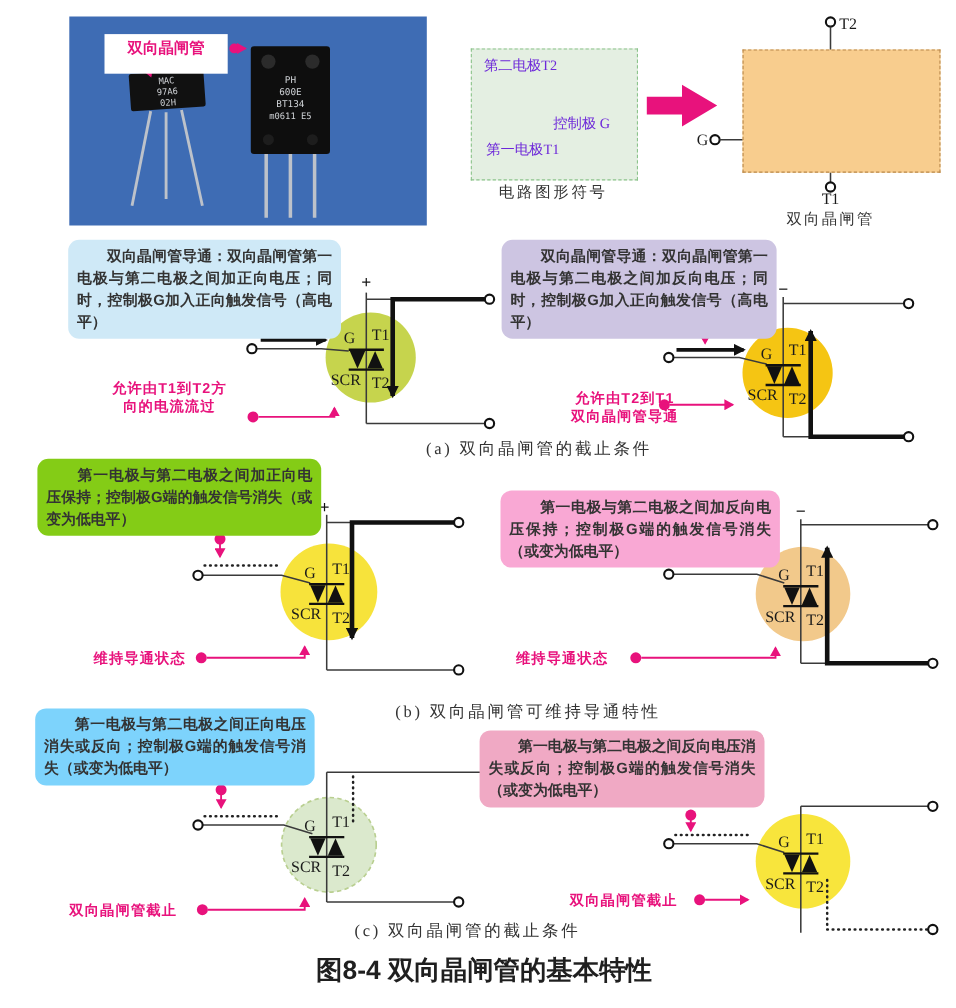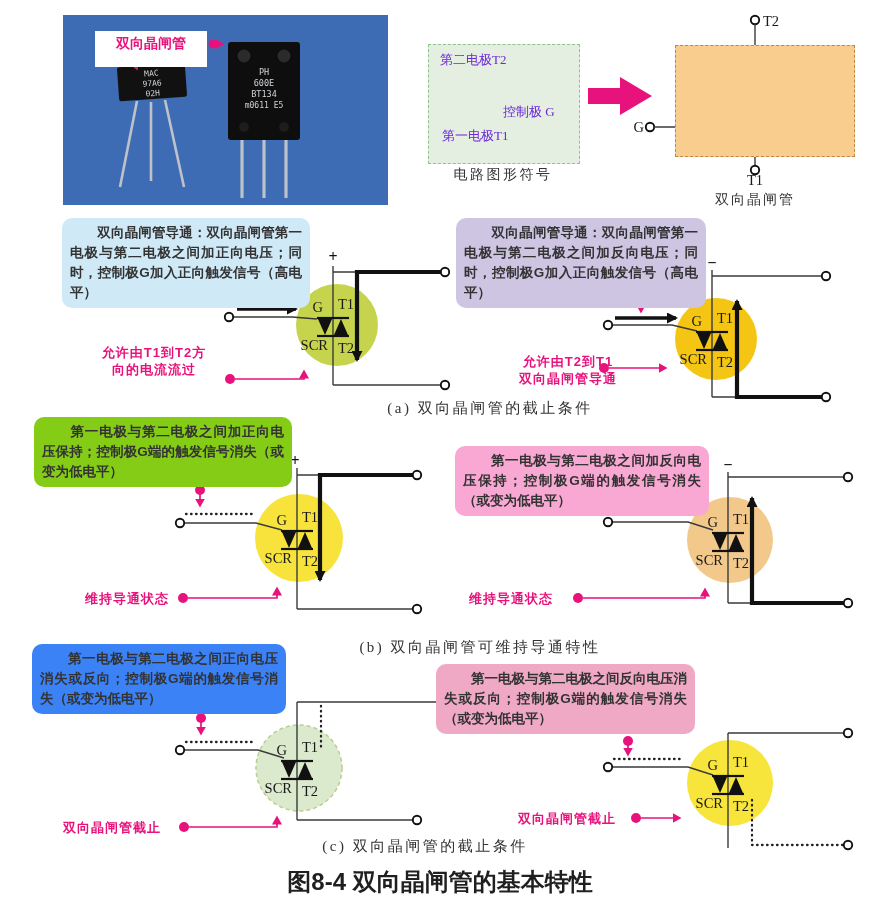--- a/index.html
+++ b/index.html
@@ -88,21 +88,21 @@
   <div class="cjk" style="left:442px;top:127px;">第一电极T1</div>
   <div class="caption" style="left:428px;top:166px;width:150px;font-size:14px;">电路图形符号</div>
 
   <div class="abs boxed equivbox" style="left: 675px; top: 45px; width: 178px; height: 110px; background: rgb(248, 205, 142);"></div>
   <div class="caption" style="left:700px;top:191px;width:110px;font-size:14px;letter-spacing:2px;">双向晶闸管</div>
 
   <div class="callout" style="left: 62px; top: 218px; width: 232px; background: rgb(207, 233, 247);">　　双向晶闸管导通：双向晶闸管第一电极与第二电极之间加正向电压；同时，控制极G加入正向触发信号（高电平）</div>
   <div class="callout" style="left: 456px; top: 218px; width: 234px; background: rgb(205, 197, 226);">　　双向晶闸管导通：双向晶闸管第一电极与第二电极之间加反向电压；同时，控制极G加入正向触发信号（高电平）</div>
   <div class="callout" style="left: 34px; top: 417px; width: 242px; background: #84cc16;">　　第一电极与第二电极之间加正向电压保持；控制极G端的触发信号消失（或变为低电平）</div>
   <div class="callout" style="left: 455px; top: 417px; width: 238px; background: #f9a8d4; margin-top: 29px;">　　第一电极与第二电极之间加反向电压保持；控制极G端的触发信号消失（或变为低电平）</div>
-  <div class="callout" style="left: 32px; top: 644px; width: 238px; background: #3b82f6;">　　第一电极与第二电极之间正向电压消失或反向；控制极G端的触发信号消失（或变为低电平）</div>
+  <div class="callout" style="left: 32px; top: 644px; width: 238px; background: #7dd3fc;">　　第一电极与第二电极之间正向电压消失或反向；控制极G端的触发信号消失（或变为低电平）</div>
   <div class="callout" style="left: 436px; top: 664px; width: 243px; background: rgb(240, 169, 196);">　　第一电极与第二电极之间反向电压消失或反向；控制极G端的触发信号消失（或变为低电平）</div>
 
   <div class="note" style="left:88px;top:344px;width:132px;">允许由T1到T2方
 向的电流流过</div>
   <div class="note" style="left:498px;top:353px;width:140px;">允许由T2到T1
 双向晶闸管导通</div>
   <div class="note" style="left:68px;top:590px;width:118px;">维持导通状态</div>
   <div class="note" style="left:452px;top:590px;width:118px;">维持导通状态</div>
   <div class="note" style="left:50px;top:819px;width:124px;">双向晶闸管截止</div>
   <div class="note" style="left:504px;top:810px;width:126px;">双向晶闸管截止</div>

